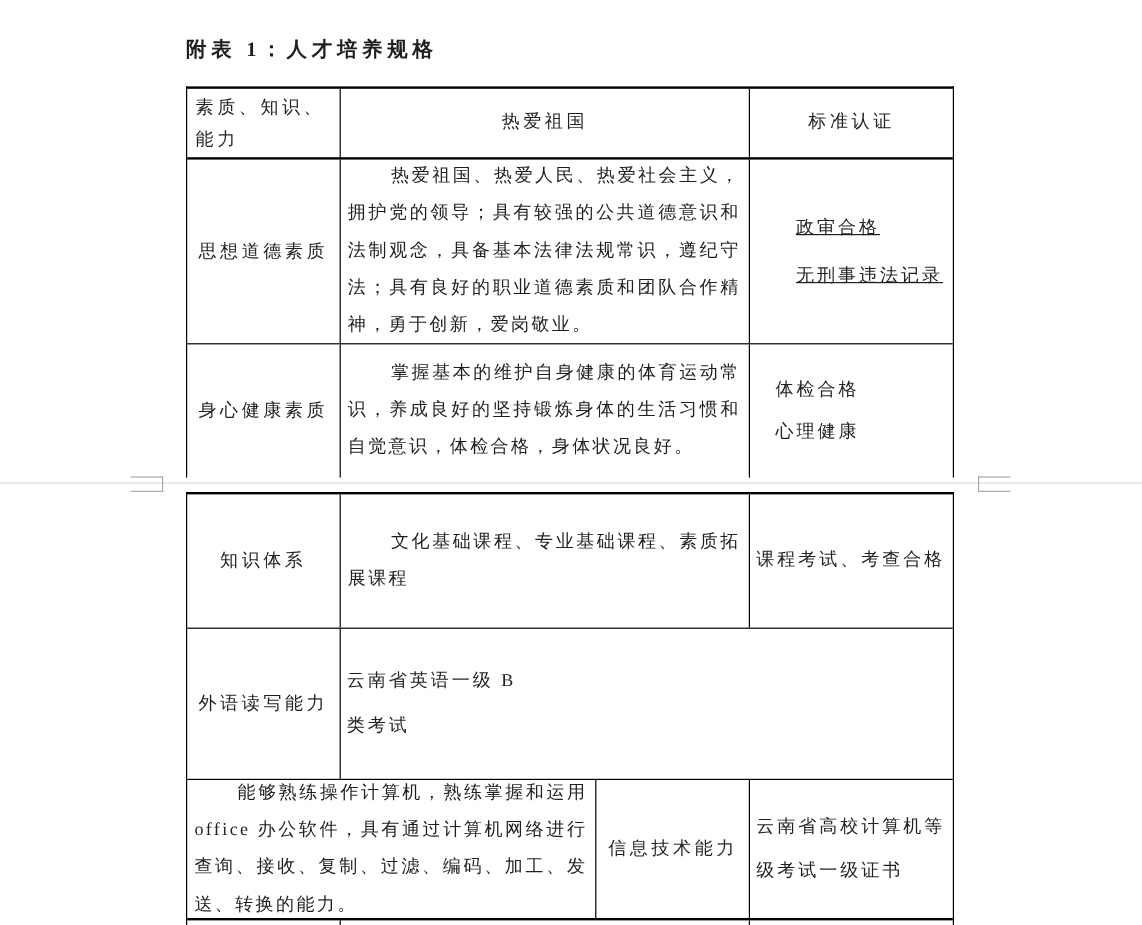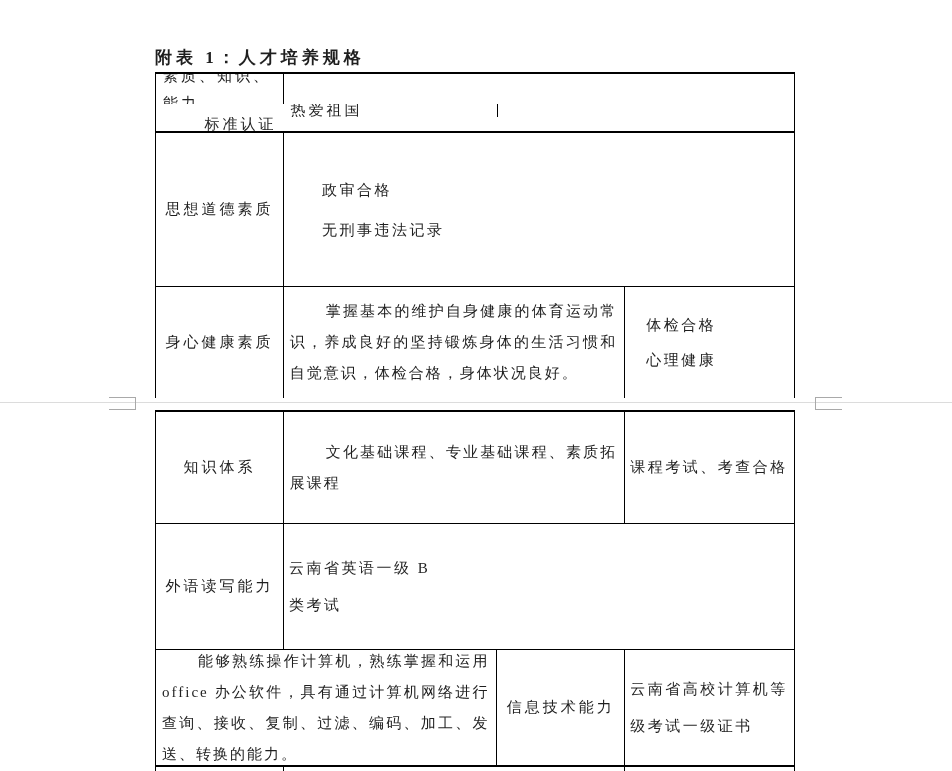--- a/index.html
+++ b/index.html
@@ -2,53 +2,53 @@
 <html><head>
 <meta charset="utf-8">
 <style>
   html,body{margin:0;padding:0;}
   body{
     width:952px;height:771px;position:relative;background:#ffffff;overflow:hidden;
     font-family:"Liberation Serif","DejaVu Serif",serif;
     color:#1f1f1f;
   }
   .page-title{
-    position:absolute;left:155px;top:46px;margin:0;
+    position:absolute;left:155px;top:30px;margin:0;
     font-size:17px;font-weight:600;letter-spacing:4px;white-space:nowrap;
   }
   .tbl{
     position:absolute;left:155px;width:640px;
     border-left:1px solid #000;border-right:1px solid #000;
     box-sizing:border-box;
   }
   .tbl-1{top:72px;border-top:2px solid #000;}
   .tbl-2{top:410px;border-top:2px solid #000;}
   .row{display:flex;box-sizing:border-box;border-bottom:1px solid #000;}
   .row.thick{border-bottom-width:2px;}
   .row.noline{border-bottom:none;}
   .cell{box-sizing:border-box;display:flex;align-items:center;overflow:hidden;}
   .c1{width:128px;border-right:1px solid #000;}
   .c2{width:342px;border-right:1px solid #000;}
   .c3{width:169px;}
   
-  .hrow{height:59px;border-bottom-width:2px;flex-direction:column;}
+  .hrow{height:59px;border-bottom-width:2px;}
   .hc{font-size:15px;letter-spacing:3px;line-height:27px;}
   .hc1{padding:2px 6px 0 7px;}
   .hc2,.hc3{justify-content:center;text-align:center;}
   
   .cat{justify-content:center;}
   .cat span{font-size:15px;letter-spacing:3px;text-align:left;}
   .desc div{
     font-size:15px;letter-spacing:2px;line-height:31px;
     text-align:justify;text-indent:36px;
     padding:0 7px 0 6px;width:100%;box-sizing:border-box;
   }
   .cert{align-items:center;}
   .cert .lines{width:100%;box-sizing:border-box;font-size:15px;letter-spacing:2.5px;line-height:37px;padding-left:5px;padding-right:1px;}
-  .cert-pad-lg .lines{padding-left:38px;line-height:40px;}
+  .cert-pad-lg .lines{padding-left:38px;line-height:40px;text-decoration:underline;}
   .cert-pad-md .lines{padding-left:21px;line-height:35px;}
   
   .r0{height:154px;}
   .r1{height:111px;}
   .r2{height:112px;}
   .r3{height:126px;}
   .r4{height:117px;}
   .r5{height:6px;}
   
   .break-line{position:absolute;left:0;top:402px;width:952px;height:1px;background:#dcdcdc;}
@@ -72,20 +72,23 @@
         <span>热爱祖国</span>
       </div>
       <div class="cell c3 hc hc3">
         <span>标准认证</span>
       </div>
     </div>
 
     <div class="row r0">
       <div class="cell c1 cat">
         <span>思想道德素质</span>
+      </div>
+      <div class="cell c2 desc">
+        <div>热爱祖国、热爱人民、热爱社会主义，拥护党的领导；具有较强的公共道德意识和法制观念，具备基本法律法规常识，遵纪守法；具有良好的职业道德素质和团队合作精神，勇于创新，爱岗敬业。</div>
       </div>
       <div class="cell c3 cert cert-pad-lg">
         <div class="lines">
           <div>政审合格</div>
           <div>无刑事违法记录</div>
         </div>
       </div>
     </div>
 
     <div class="row r1 noline">

